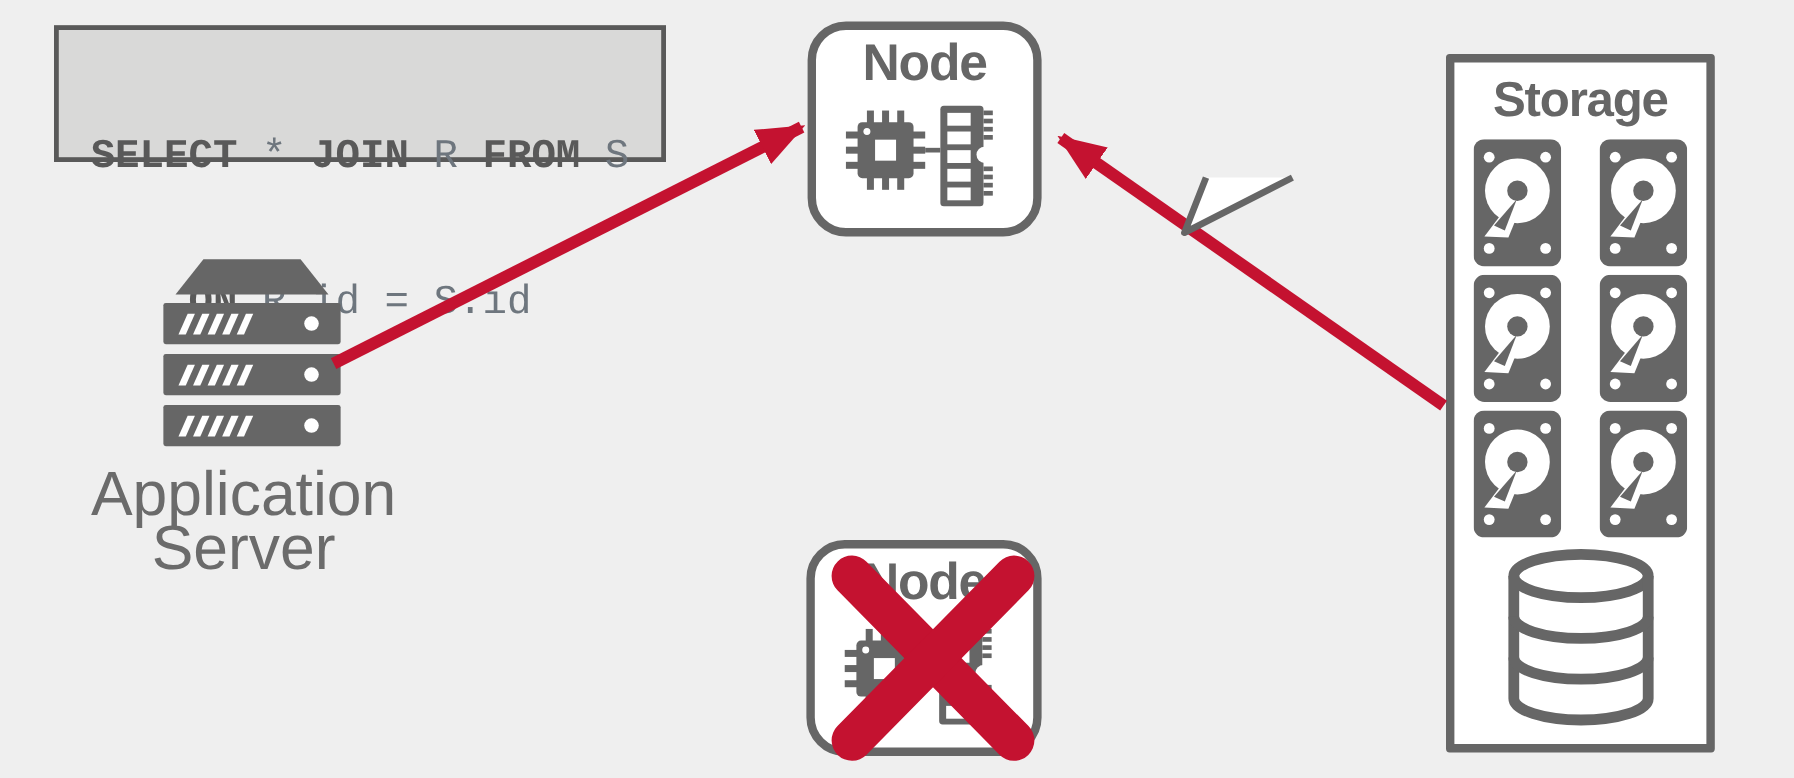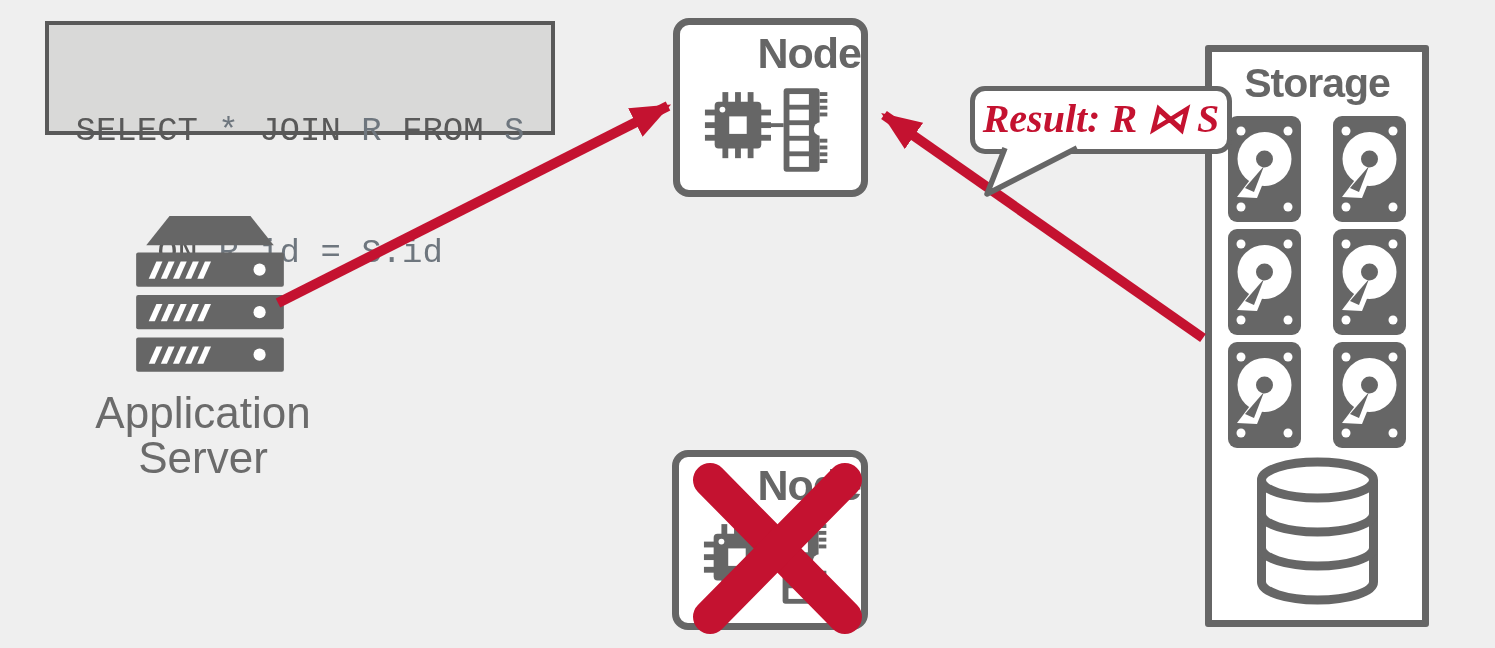--- a/index.html
+++ b/index.html
@@ -9,32 +9,32 @@
   html,body{margin:0;padding:0;background:var(--bg);}
   #canvas{position:relative;width:1495px;height:648px;background:var(--bg);overflow:hidden;
           font-family:"Liberation Sans","DejaVu Sans",sans-serif;}
 
   
   .sql-box{position:absolute;left:45px;top:21px;width:510px;height:114px;box-sizing:border-box;
            background:var(--sql_bg);border:4px solid var(--gray_dark);text-align:center;
            font-family:"Liberation Mono","DejaVu Sans Mono",monospace;font-size:34px;
            padding-top:7px;white-space:pre;}
   .sql-line{line-height:46px;}
-  .sql-line .kw{font-weight:normal;color:var(--gray_dark);}
+  .sql-line .kw{font-weight:bold;color:var(--gray_dark);}
   .sql-line .plain{color:var(--sql_plain);}
 
   
   .app-server{position:absolute;left:122px;top:214px;width:300px;}
   .app-server svg{display:block;margin-left:10px;}
   .server-label{position:absolute;left:-64px;top:176px;width:290px;text-align:center;
-                color:#6B6B6B;font-size:44px;line-height:45px;}
+                color:#6B6B6B;font-size:52px;line-height:45px;}
 
   
   .node-box{position:absolute;box-sizing:border-box;background:var(--box_fill);
-            border:7px solid var(--gray);border-radius:16px;text-align:right;}
+            border:7px solid var(--gray);border-radius:32px;text-align:center;}
   .node-box.ok{left:673px;top:18px;width:195px;height:179px;}
   .node-box.failed{left:672px;top:450px;width:196px;height:180px;}
   .node-title{margin-top:4px;font-size:43px;font-weight:bold;letter-spacing:-1px;color:var(--gray);line-height:48px;}
   .node-box svg.cpu-ram{display:block;margin:6px auto 0;}
   .x-overlay{position:absolute;left:0;top:0;width:196px;height:180px;overflow:visible;}
 
   
   .storage-box{position:absolute;left:1205px;top:45px;width:224px;height:582px;box-sizing:border-box;
                background:var(--box_fill);border:7px solid var(--gray);border-radius:3px;z-index:1;}
   .storage-title{margin-top:8px;text-align:center;font-size:41px;font-weight:bold;letter-spacing:-1px;
@@ -274,20 +274,17 @@
           <rect x="89" y="74" width="20" height="11"></rect>
         <circle cx="121" cy="46" r="7"></circle>
       </g>
     </svg>
     <svg class="x-overlay" viewBox="0 0 196 180">
       <line x1="31" y1="23" x2="166" y2="160" stroke="#C41230" stroke-width="34" stroke-linecap="round"></line>
       <line x1="166" y1="23" x2="31" y2="160" stroke="#C41230" stroke-width="34" stroke-linecap="round"></line>
     </svg>
   </div>
 
-  <div class="bubble">
-    <span class="bubble-text">Result: R ⋈ S</span>
-  </div>
   <svg class="bubble-tail" width="100" height="54" viewBox="0 0 100 54">
     <path d="M20,1 L2,47 L92,1" fill="#FFFFFF" stroke="#666666" stroke-width="5.5" stroke-linejoin="round"></path>
   </svg>
 
 </div>
 
 </body></html>

